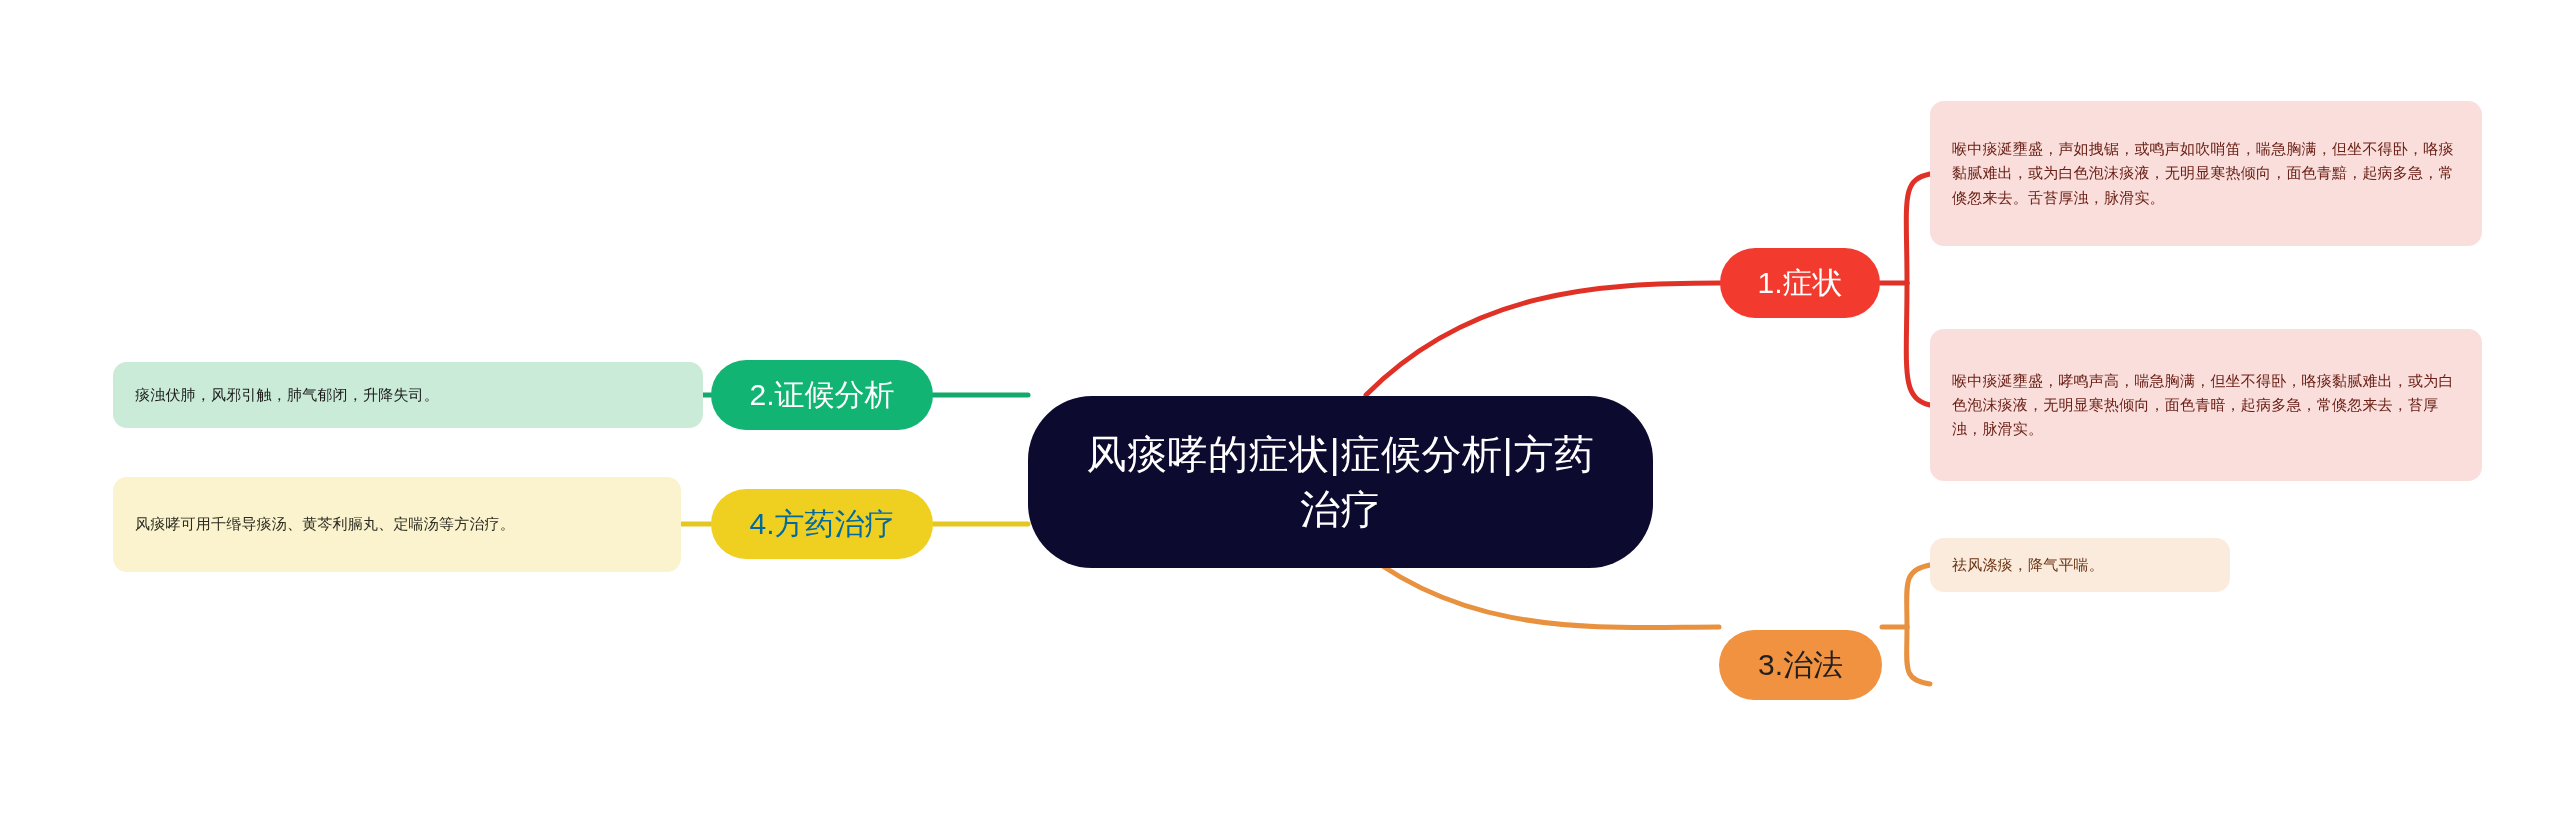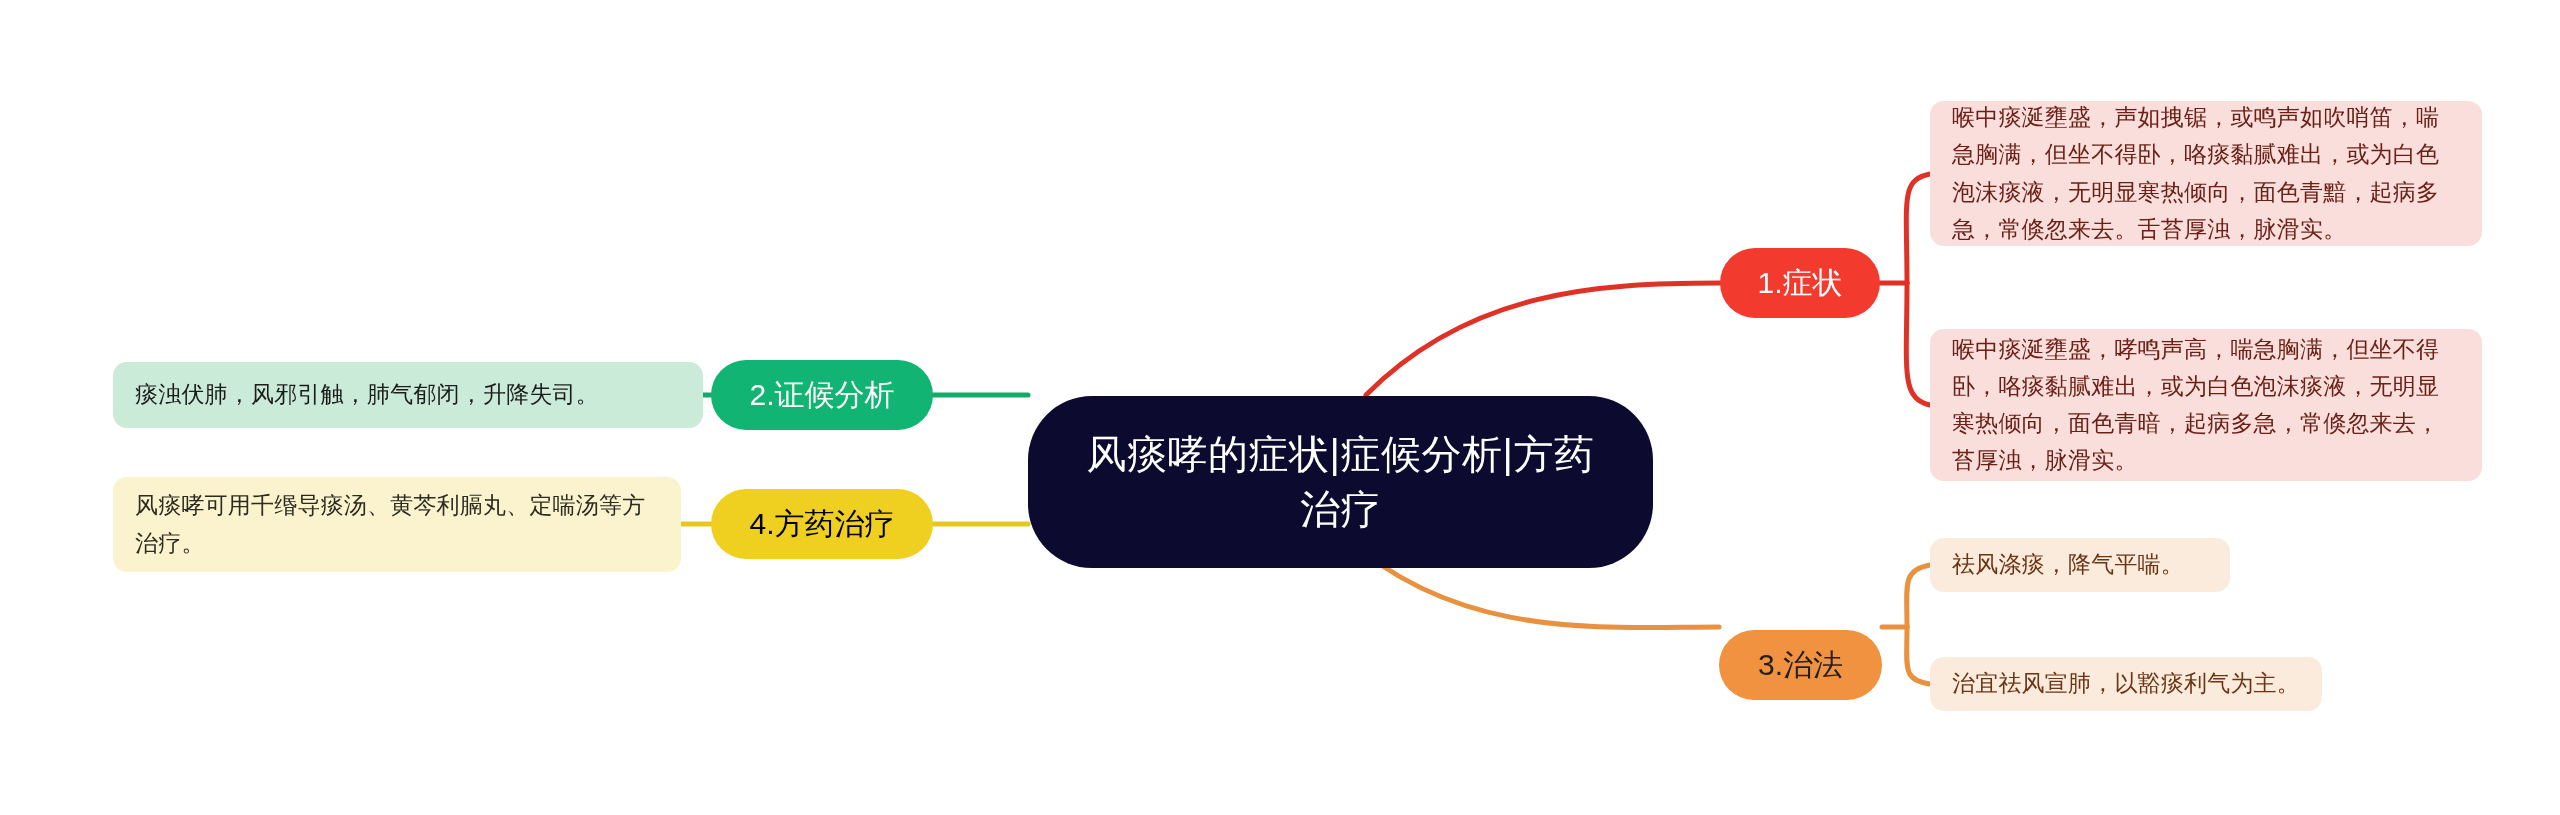--- a/index.html
+++ b/index.html
@@ -84,27 +84,27 @@
     background: #F0923F;
     color: #231F20;
     margin-top: 38px;
   }
   .branch-formula {
     left: 711px;
     top: 489px;
     width: 222px;
     height: 70px;
     background: #EFD021;
-    color: #000000;
+    color: #0369a1;
   }
 
   
   .leaf {
     border-radius: 14px;
-    font-size: 23px;
+    font-size: 15px;
     line-height: 1.62;
     text-align: left;
     justify-content: flex-start;
     padding: 0 22px;
     letter-spacing: 0.2px;
   }
   .leaf-symptom {
     background: #FADEDC;
     color: #6A2016;
   }
@@ -196,19 +196,18 @@
   <div class="node leaf leaf-symptom leaf-symptom-2">喉中痰涎壅盛，哮鸣声高，喘急胸满，但坐不得卧，咯痰黏腻难出，或为白色泡沫痰液，无明显寒热倾向，面色青暗，起病多急，常倏忽来去，苔厚浊，脉滑实。</div>
 
   <div class="node branch-pill branch-analysis">2.证候分析</div>
 
   <div class="node leaf leaf-analysis">痰浊伏肺，风邪引触，肺气郁闭，升降失司。</div>
 
   <div class="node branch-pill branch-treatment">3.治法</div>
 
   <div class="node leaf leaf-treatment leaf-treatment-1">祛风涤痰，降气平喘。</div>
 
-  <div class="node leaf leaf-treatment leaf-treatment-2">治宜祛风宣肺，以豁痰利气为主。</div>
 
   <div class="node branch-pill branch-formula">4.方药治疗</div>
 
   <div class="node leaf leaf-formula">风痰哮可用千缗导痰汤、黄芩利膈丸、定喘汤等方治疗。</div>
 
 </div>
 
 </body></html>

